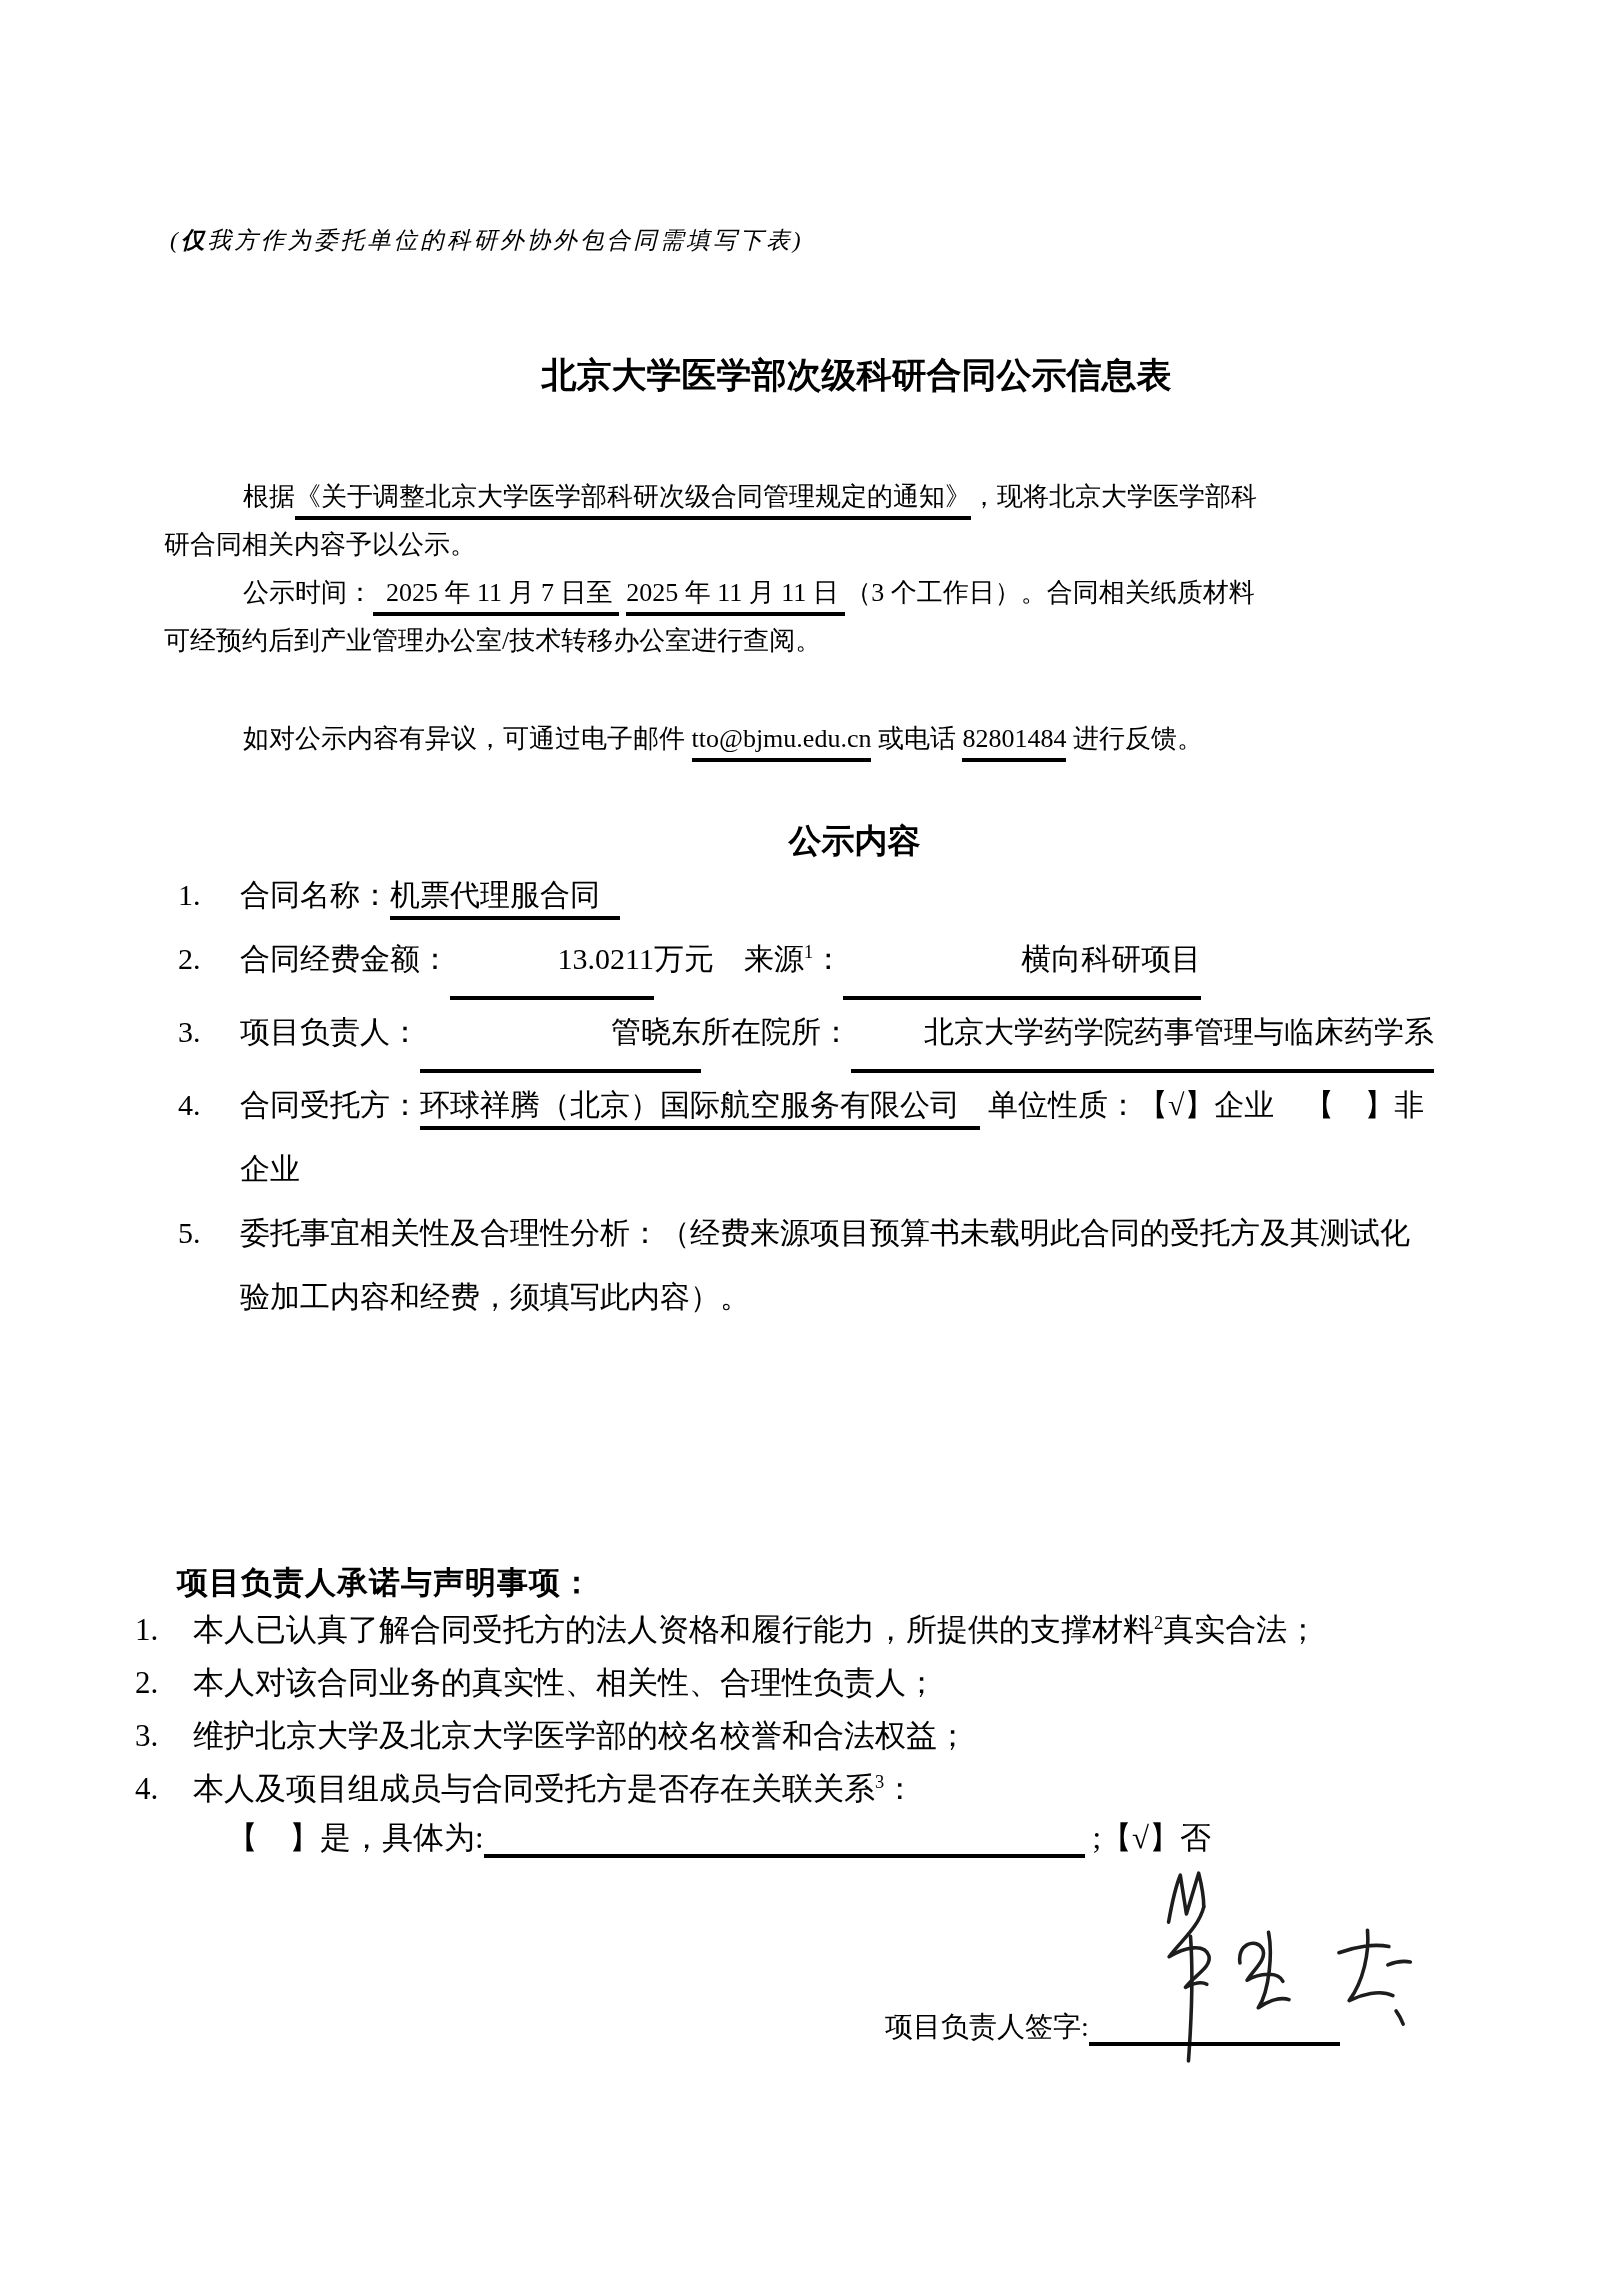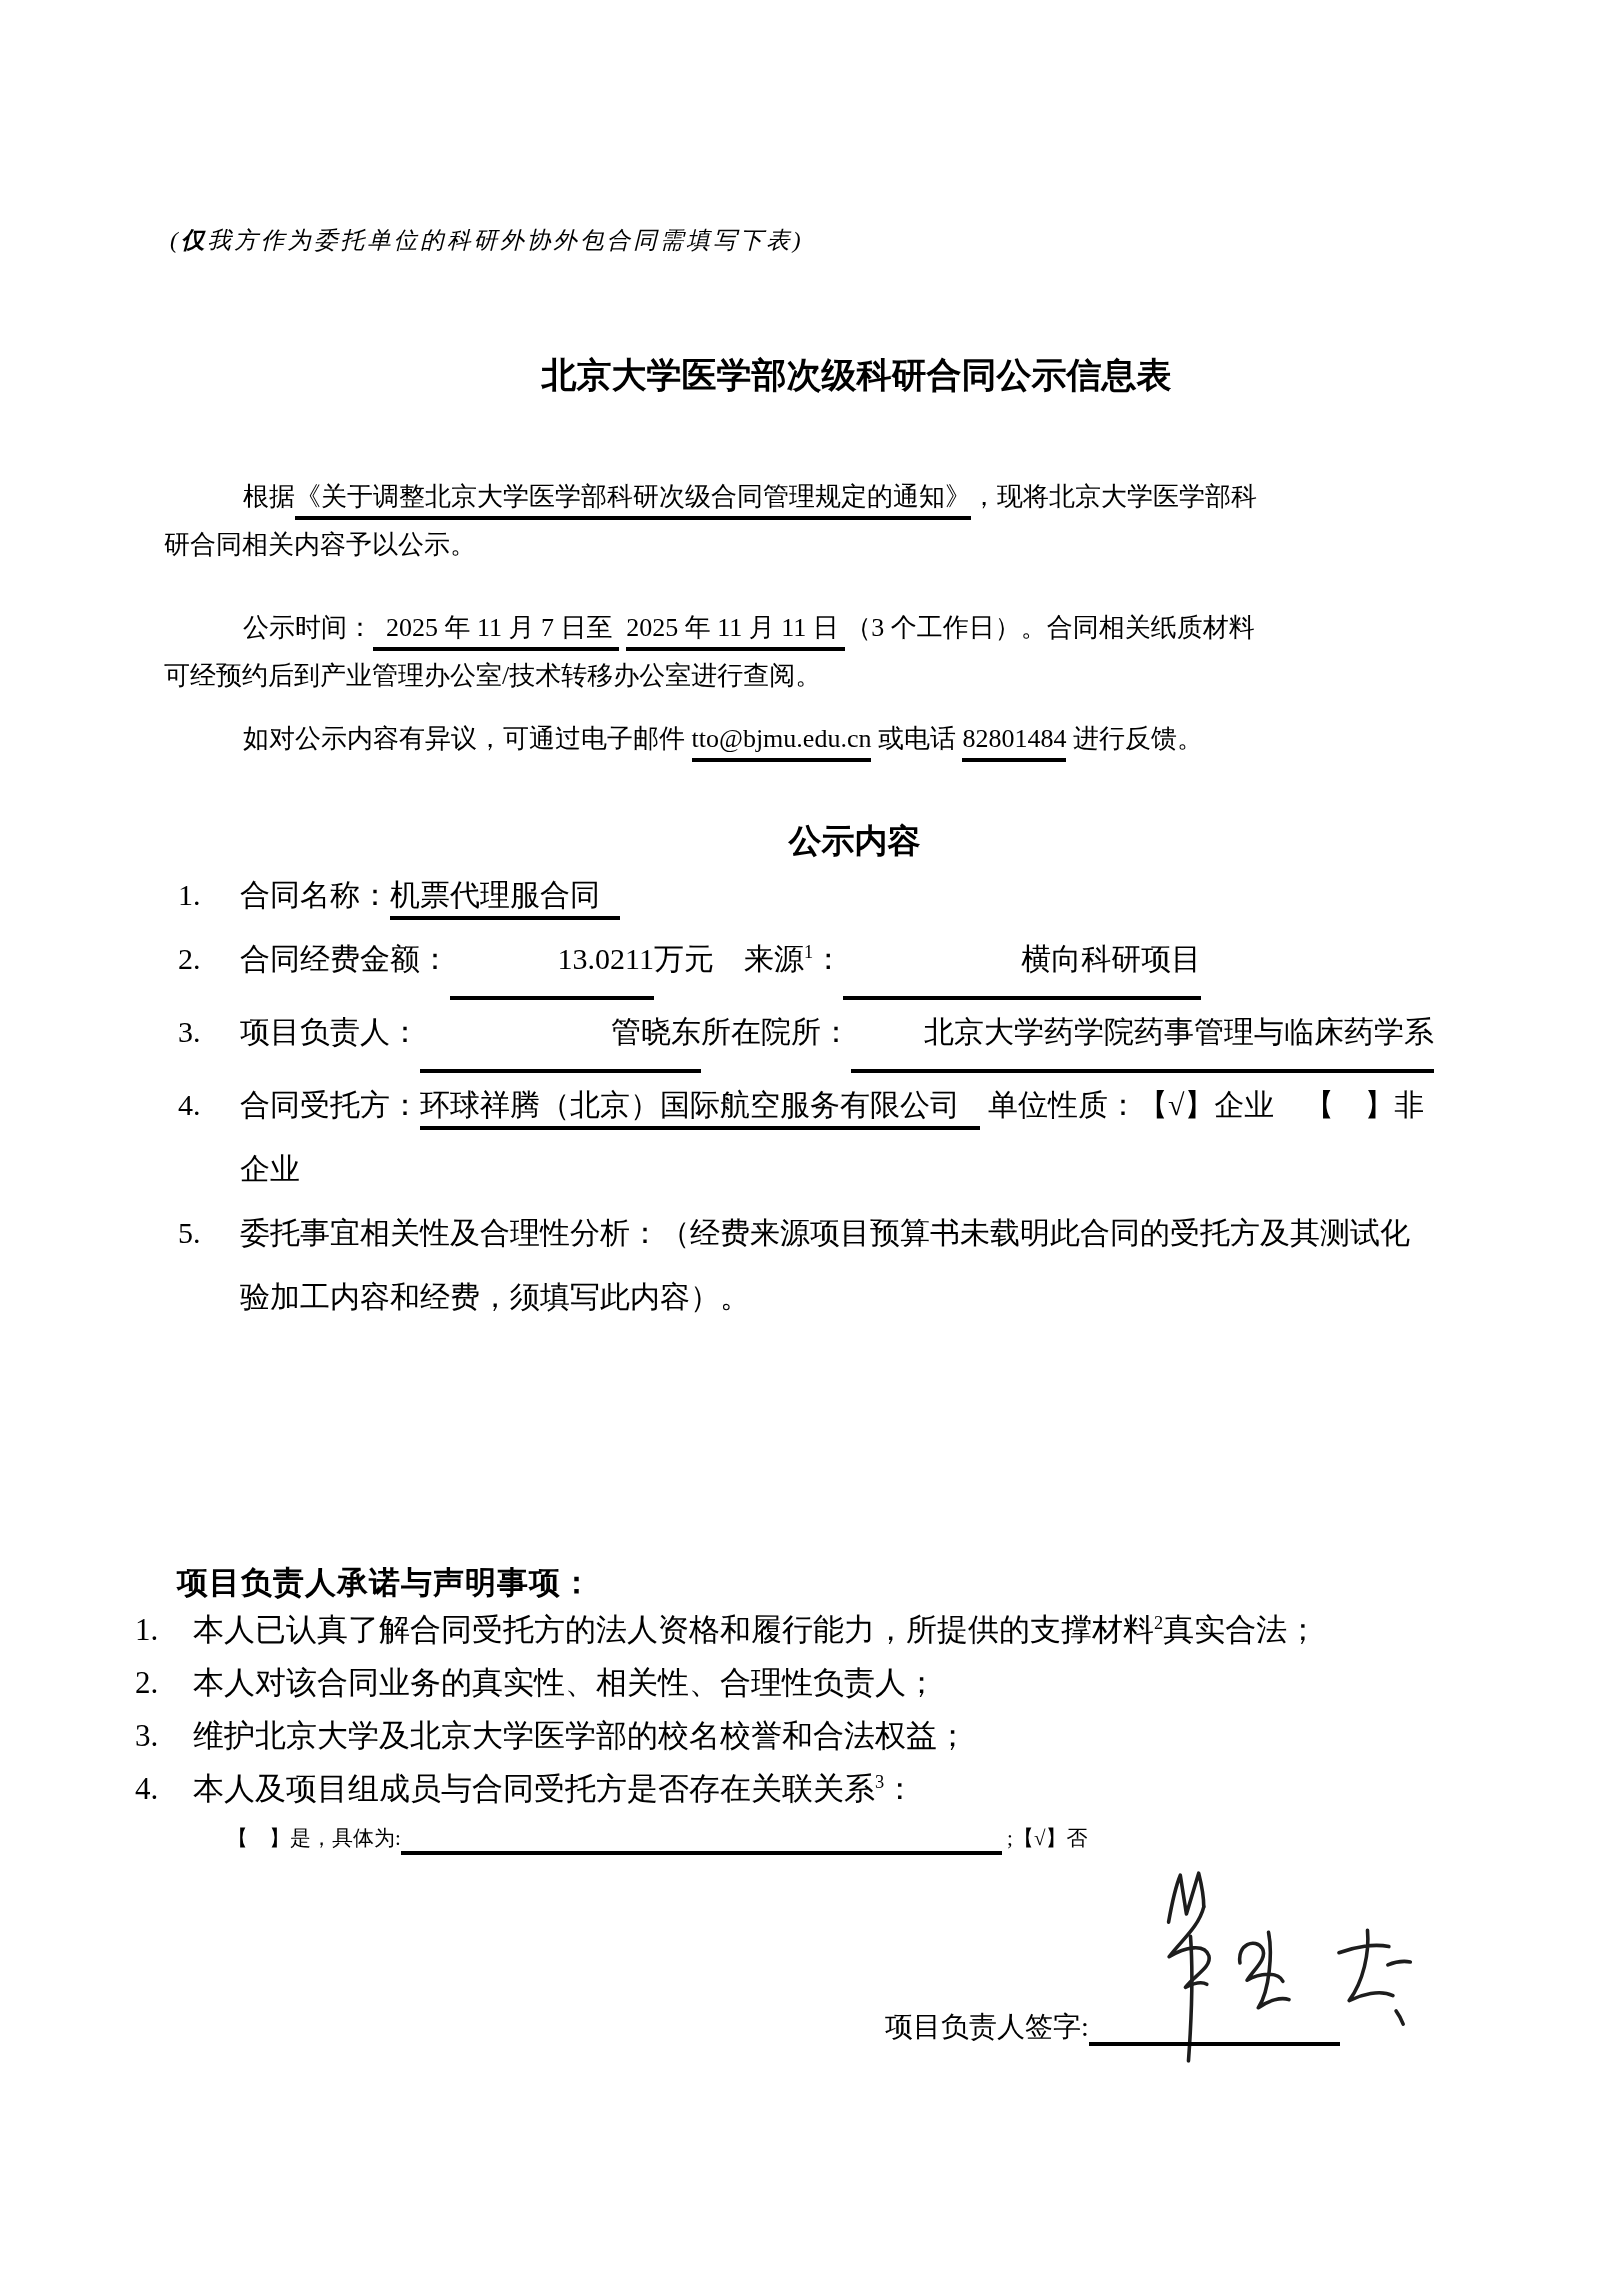--- a/index.html
+++ b/index.html
@@ -14,40 +14,40 @@
   }
   .abs{position:absolute;}
   
   .note{top:225px;left:170px;font-size:23.5px;line-height:30px;font-style:italic;letter-spacing:3.1px;}
   .note .b{font-weight:bold;}
   
   .title{top:352px;left:0;width:1623px;text-align:center;font-size:35px;font-weight:bold;transform:translateX(45px);}
   
   .para{left:164px;width:1296px;font-size:26px;line-height:48px;text-indent:79px;}
   .p-basis{top:473px;}
-  .p-period{top:604px;}
+  .p-period{top:569px;}
   .p-feedback{top:715px;}
   .ul{border-bottom:4.6px solid #000;padding-bottom:5.1px;}
   .ulc{display:inline-block;text-align:right;border-bottom:4.6px solid #000;padding-bottom:5.1px;text-indent:0;}
   .pad-r{padding-right:20.4px;}
   .date-gap{margin-right:7.2px;}
   
   .sec-heading{top:819px;left:0;width:1623px;text-align:center;font-size:33px;font-weight:bold;transform:translateX(43px);}
   
   .clist{top:863px;left:164px;width:1309px;font-size:30px;line-height:64px;}
   .citem{position:relative;padding-left:76px;}
   .citem .num{position:absolute;left:14px;top:0;}
   
   .promise-heading{top:1562px;left:177px;font-size:31px;font-weight:bold;letter-spacing:1px;}
   .plist{top:1603px;left:135px;width:1350px;font-size:31px;line-height:53px;}
   .pitem{position:relative;padding-left:58px;}
   .pitem .num{position:absolute;left:0;top:0;}
   sup{font-size:18.4px;line-height:0;vertical-align:super;}
   
-  .relation{top:1815px;left:227px;font-size:21px;line-height:46px;}
+  .relation{top:1815px;left:227px;font-size:31px;line-height:46px;}
   .blank{display:inline-block;border-bottom:4.6px solid #000;height:26.6px;vertical-align:-9.7px;}
   .blank-wide{width:601px;}
   .blank-sign{width:251px;}
   
   .sign-row{top:2004px;left:885px;font-size:28px;line-height:46px;}
   .sign-svg{top:1865px;left:1108px;width:317px;height:204px;}
   .sign-svg path{fill:none;stroke:#1d1d1d;stroke-width:7;stroke-linecap:round;stroke-linejoin:round;}
 </style>
 </head>
 <body>

